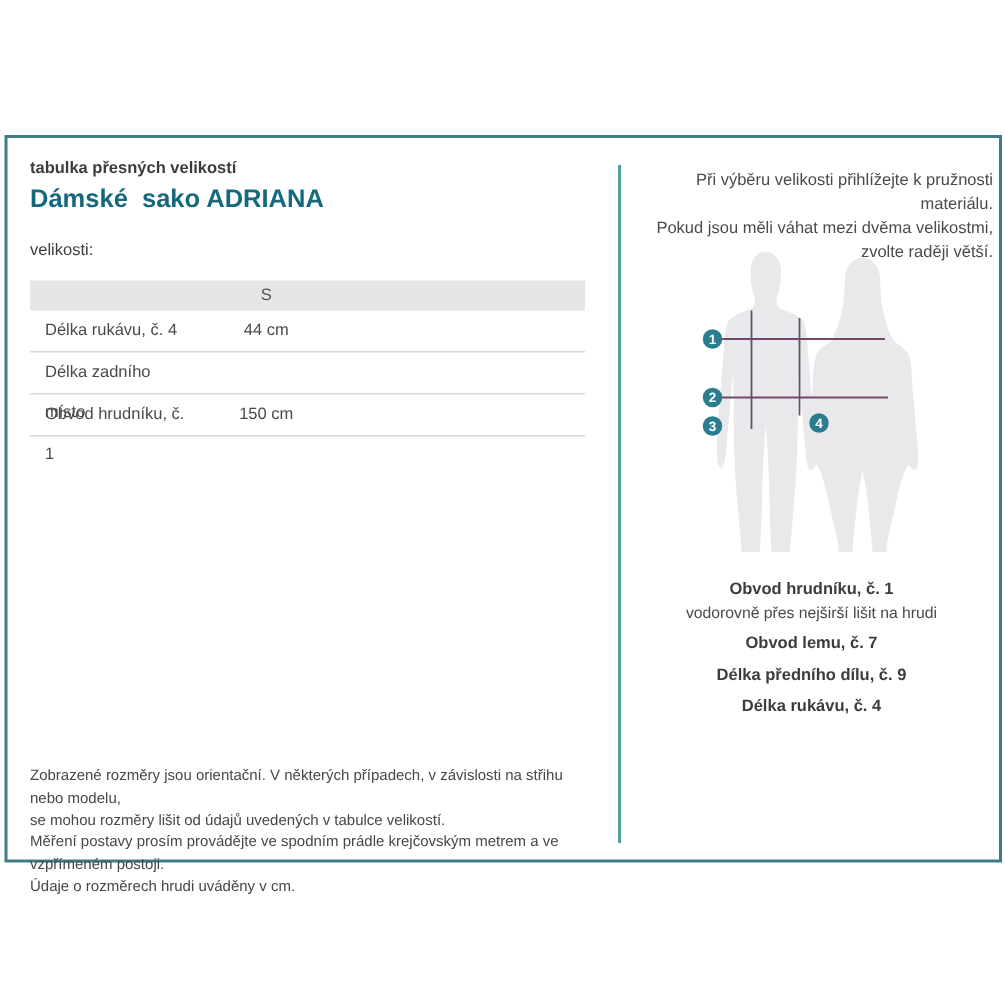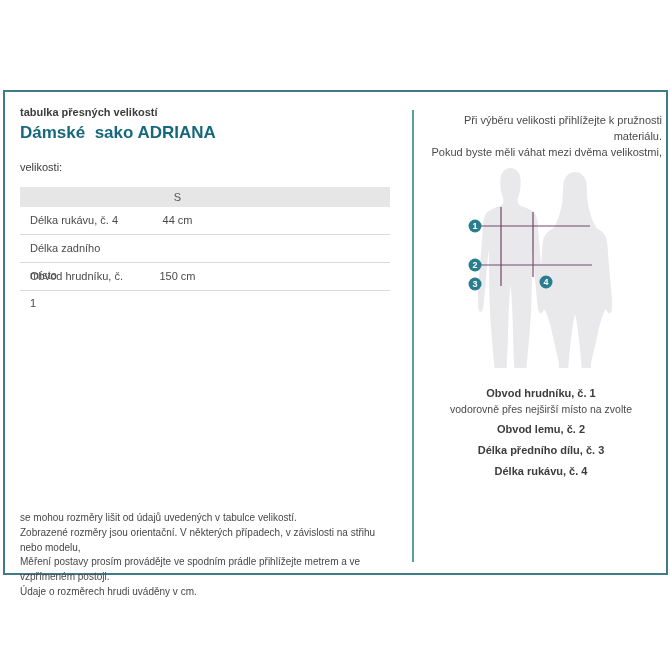--- a/index.html
+++ b/index.html
@@ -55,29 +55,30 @@
     <div class="trow">
       <div class="td-label">Délka zadního místo</div>
     </div>
     <div class="trow">
       <div class="td-label">Obvod hrudníku, č. 1</div>
       <div class="td-value">150 cm</div>
     </div>
   </div>
 
   <div class="notes">
+    <div>Zobrazené rozměry jsou orientační. V některých případech, v závislosti na střihu nebo modelu,</div>
     <div>se mohou rozměry lišit od údajů uvedených v tabulce velikostí.</div>
-    <div>Zobrazené rozměry jsou orientační. V některých případech, v závislosti na střihu nebo modelu,</div>
-    <div>Měření postavy prosím provádějte ve spodním prádle přihlížejte metrem a ve vzpřímeném postoji.</div>
+    <div>Měření postavy prosím provádějte ve spodním prádle krejčovským metrem a ve vzpřímeném postoji.</div>
     <div>Údaje o rozměrech hrudi uváděny v cm.</div>
   </div>
 
   <div class="advice">
     <div>Při výběru velikosti přihlížejte k pružnosti materiálu.</div>
-    <div>Pokud byste měli váhat mezi dvěma velikostmi,</div>
+    <div>Pokud jsou měli váhat mezi dvěma velikostmi,</div>
+    <div>zvolte raději větší.</div>
   </div>
 
   <div class="figure-wrap">
     <svg width="210" height="212" viewBox="0 0 210 212" xmlns="http://www.w3.org/2000/svg">
 
       <path fill="#e9e9ec" d="
         M70.5,5 C64.3,5 60.3,10.6 60.3,18.2 C60.3,25 61.3,31 63.3,35.8
         C63.6,38.8 63.1,41 61.1,42.6 C53.1,45.6 48.1,47.6 45.6,51.2
         C43.6,54.8 43.1,61.2 42.6,69.2 C41.6,81.2 40.6,94 39.6,107
         C38.6,119 37.6,131 38.1,141 C38.3,146 39.2,149 40.7,149
@@ -128,18 +129,18 @@
         <text x="35" y="124.3" text-anchor="middle" font-size="9" font-weight="bold" fill="#ffffff">3</text>
       </g>
       <g>
         <circle cx="106" cy="119" r="6.5" fill="#2a7d8e"></circle>
         <text x="106" y="122.3" text-anchor="middle" font-size="9" font-weight="bold" fill="#ffffff">4</text>
       </g>
     </svg>
   </div>
 
   <div class="measure-label m-bold" style="top:387px;">Obvod hrudníku, č. 1</div>
-  <div class="measure-label m-reg" style="top:403px;">vodorovně přes nejširší místo na zvolte</div>
-  <div class="measure-label m-bold" style="top:423px;">Obvod lemu, č. 2</div>
-  <div class="measure-label m-bold" style="top:444px;">Délka předního dílu, č. 3</div>
+  <div class="measure-label m-reg" style="top:403px;">vodorovně přes nejširší lišit na hrudi</div>
+  <div class="measure-label m-bold" style="top:423px;">Obvod lemu, č. 7</div>
+  <div class="measure-label m-bold" style="top:444px;">Délka předního dílu, č. 9</div>
   <div class="measure-label m-bold" style="top:465px;">Délka rukávu, č. 4</div>
 
 </div>
 
 </body></html>

